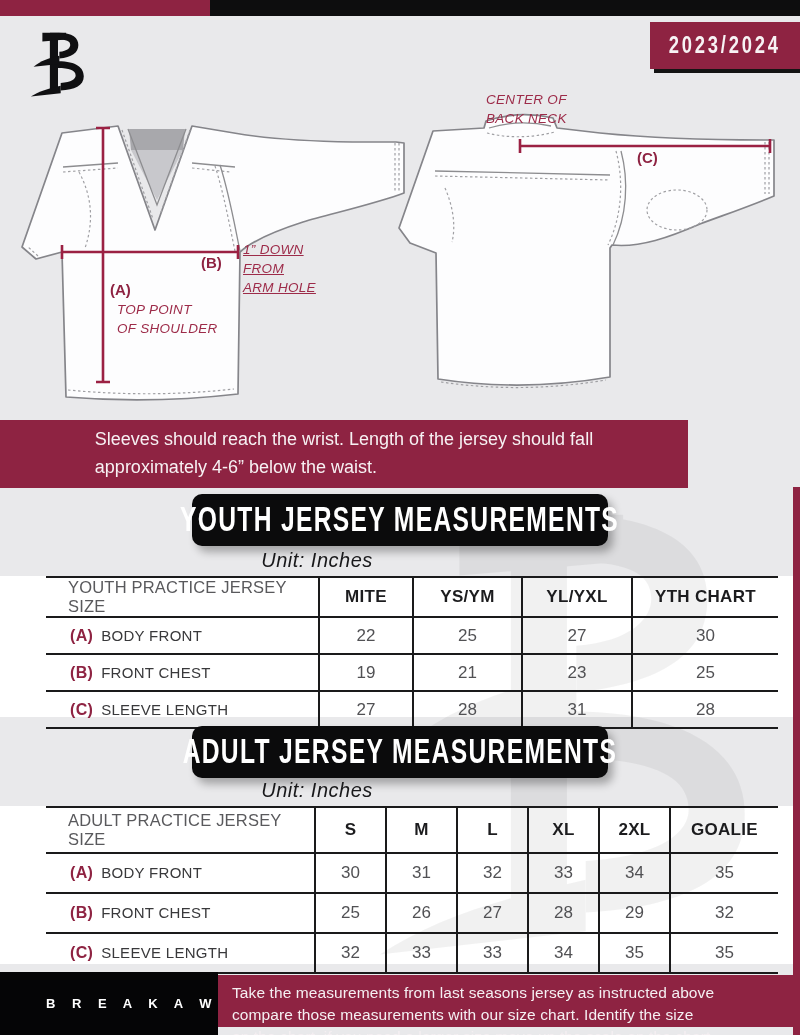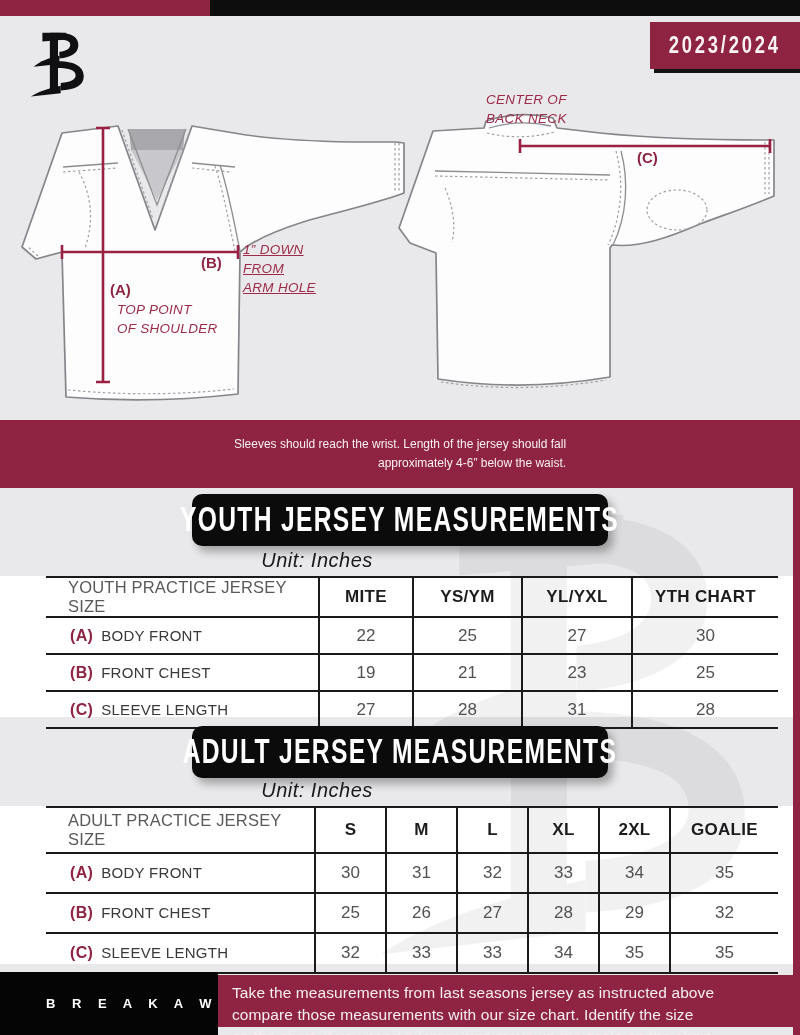--- a/index.html
+++ b/index.html
@@ -34,23 +34,23 @@
   .diagram{position:absolute;left:0;top:100px;width:800px;height:320px;z-index:2;}
   .jersey-outline{fill:#fdfdfe;stroke:#85858a;stroke-width:1.7;stroke-linejoin:round;}
   .seam{fill:none;stroke:#8d8d90;stroke-width:1.3;}
   .stitch{fill:none;stroke:#a0a0a4;stroke-width:1.2;stroke-dasharray:2.5 2.5;}
   .measure{fill:none;stroke:#9b2143;stroke-width:2.6;}
   .ann{position:absolute;color:#9d2b49;z-index:3;white-space:pre-line;}
   .ann.key{font-weight:bold;font-size:15px;color:#8e2342;font-style:normal;}
   .ann.note{font-style:italic;font-size:13.5px;line-height:1.42;letter-spacing:.3px;}
   
   .notice{
-    position:absolute;left:0;top:420px;width:800px;height:68px;background:#8e2342;z-index:2;
-    display:flex;align-items:center;justify-content:center;text-align:right;
-    color:#f7f1f3;font-size:12px;line-height:1.55;white-space:pre-line;
+    position:absolute;left:0;top:420px;width:688px;height:68px;background:#8e2342;z-index:2;
+    display:flex;align-items:center;justify-content:center;text-align:left;
+    color:#f7f1f3;font-size:18px;line-height:1.55;white-space:pre-line;
   }
   .right-strip{position:absolute;right:0;top:487px;width:7px;height:548px;background:#8e2342;z-index:2;}
   
   .watermark{position:absolute;left:330px;top:468px;width:474px;height:524px;opacity:.055;z-index:1;}
   
   .band{position:absolute;left:0;width:800px;background:#ffffff;z-index:0;}
   .band.youth{top:576px;height:141px;}
   .band.adult{top:806px;height:158px;}
   .banner{
     position:absolute;left:192px;width:416px;height:52px;background:#0b0b0c;border-radius:10px;

